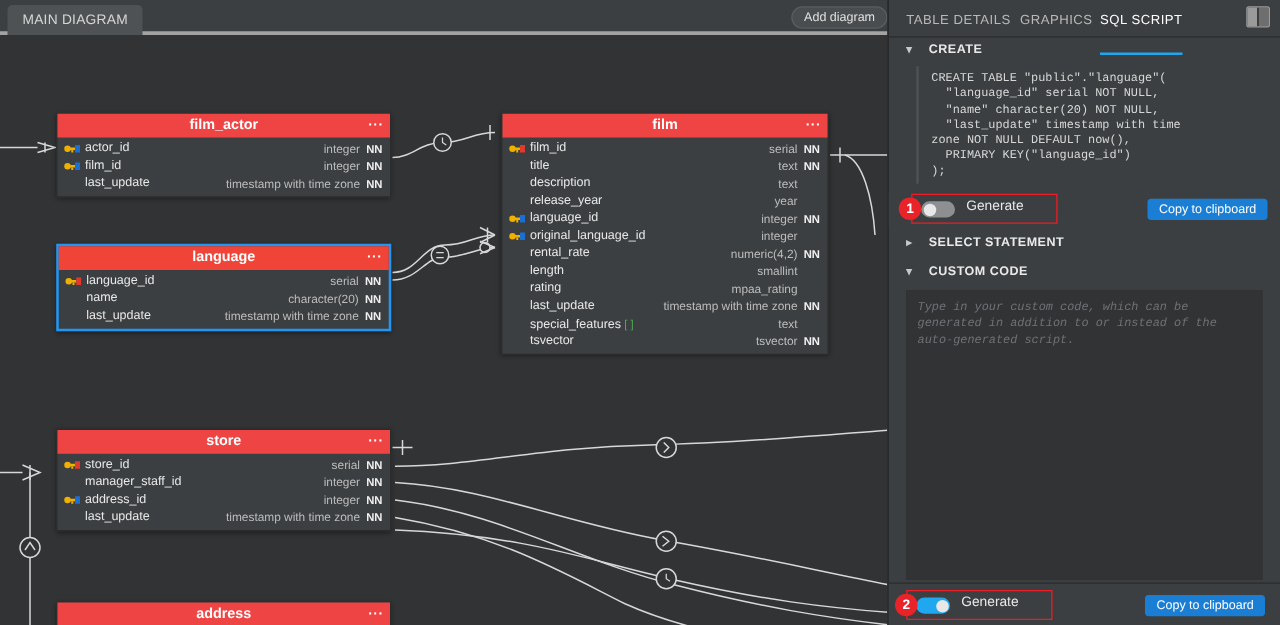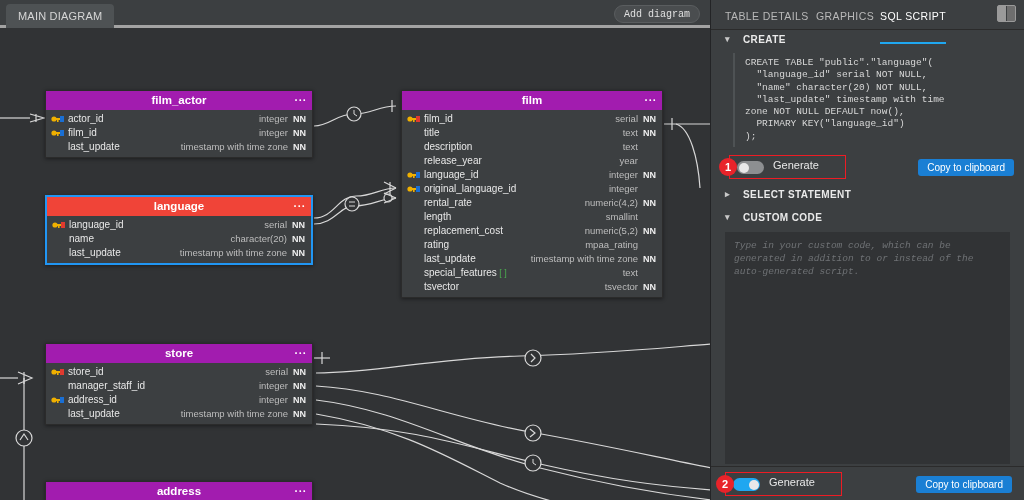--- a/index.html
+++ b/index.html
@@ -16,43 +16,43 @@
     position: absolute; left: 0; top: 0; width: 710px; height: 28px;
     background: #3c3f41; border-bottom: 3px solid #a3a3a3;
   }
   .diagram-tab {
     position: absolute; left: 6px; top: 4px; height: 24px;
     padding: 0 12px; line-height: 24px;
     background: #4e5254; color: #d6d6d6; font-size: 11px;
     border-radius: 4px 4px 0 0; letter-spacing: .2px;
   }
   .add-diagram {
-    position: absolute; right: 10px; top: 5px; height: 18px;
+    position: absolute; right: 0; top: 5px; height: 18px;
     padding: 0 9px; line-height: 18px;
     background: #4a4d4f; color: #e0e0e0; font-size: 10px;
-    border: 1px solid #5a5d5f; border-radius: 9px; font-family: Liberation Mono, monospace;
+    border: 1px solid #5a5d5f; border-radius: 9px;
   }
 
   
   .canvas {
     position: absolute; left: 0; top: 28px; width: 710px; height: 472px;
     background: #313335; overflow: hidden;
   }
   .canvas svg { position: absolute; left: 0; top: 0; }
 
   
   .table-node {
     position: absolute; background: #3c3f41;
     border: 1px solid #2b2b2b;
     box-shadow: 0 1px 4px rgba(0,0,0,.45);
   }
   .table-node.selected { border: 2px solid #2196f3; }
   .tbl-head {
     height: 19px; line-height: 19px; position: relative;
-    background: #a21caf; color: #fff;
+    background: #ef4444; color: #fff;
     font-size: 11.5px; font-weight: bold; text-align: center;
   }
   .tbl-head.sel-head { background: #f04438; }
   .tbl-dots {
     position: absolute; right: 5px; top: 0; color: #fff;
     font-size: 11px; letter-spacing: .5px;
   }
   .tbl-rows { padding: 2px 0 3px 0; }
   .row {
     position: relative; height: 14px; line-height: 14px;
@@ -275,21 +275,20 @@
             <div class="row"><span class="kicon">
                 <svg width="13" height="8" viewBox="0 0 13 8">
                   <circle cx="3" cy="4" r="2.6" fill="#f0b000"></circle>
                   <rect x="4" y="3" width="5" height="2" fill="#f0b000"></rect>
                   <rect x="6" y="5" width="1.6" height="2" fill="#f0b000"></rect>
                   <rect x="9" y="1" width="4" height="6" fill="#1a6fd4"></rect>
                 </svg>
               </span><span>original_language_id</span><span class="meta"><span class="dtype">integer</span><span class="nn blank">NN</span></span></div>
             <div class="row"><span>rental_rate</span><span class="meta"><span class="dtype">numeric(4,2)</span><span class="nn">NN</span></span></div>
             <div class="row"><span>length</span><span class="meta"><span class="dtype">smallint</span><span class="nn blank">NN</span></span></div>
-            <div class="row"><span>replacement_cost</span><span class="meta"><span class="dtype">numeric(5,2)</span><span class="nn">NN</span></span></div>
             <div class="row"><span>rating</span><span class="meta"><span class="dtype">mpaa_rating</span><span class="nn blank">NN</span></span></div>
             <div class="row"><span>last_update</span><span class="meta"><span class="dtype">timestamp with time zone</span><span class="nn">NN</span></span></div>
             <div class="row"><span>special_features</span><span class="arr"> [ ]</span><span class="meta"><span class="dtype">text</span><span class="nn blank">NN</span></span></div>
             <div class="row"><span>tsvector</span><span class="meta"><span class="dtype">tsvector</span><span class="nn">NN</span></span></div>
           </div>
         </div>
         <div class="table-node" style="left: 45px; top: 315px; width: 268px;">
           <div class="tbl-head"><span>store</span><span class="tbl-dots">···</span></div>
           <div class="tbl-rows">
             <div class="row"><span class="kicon">

